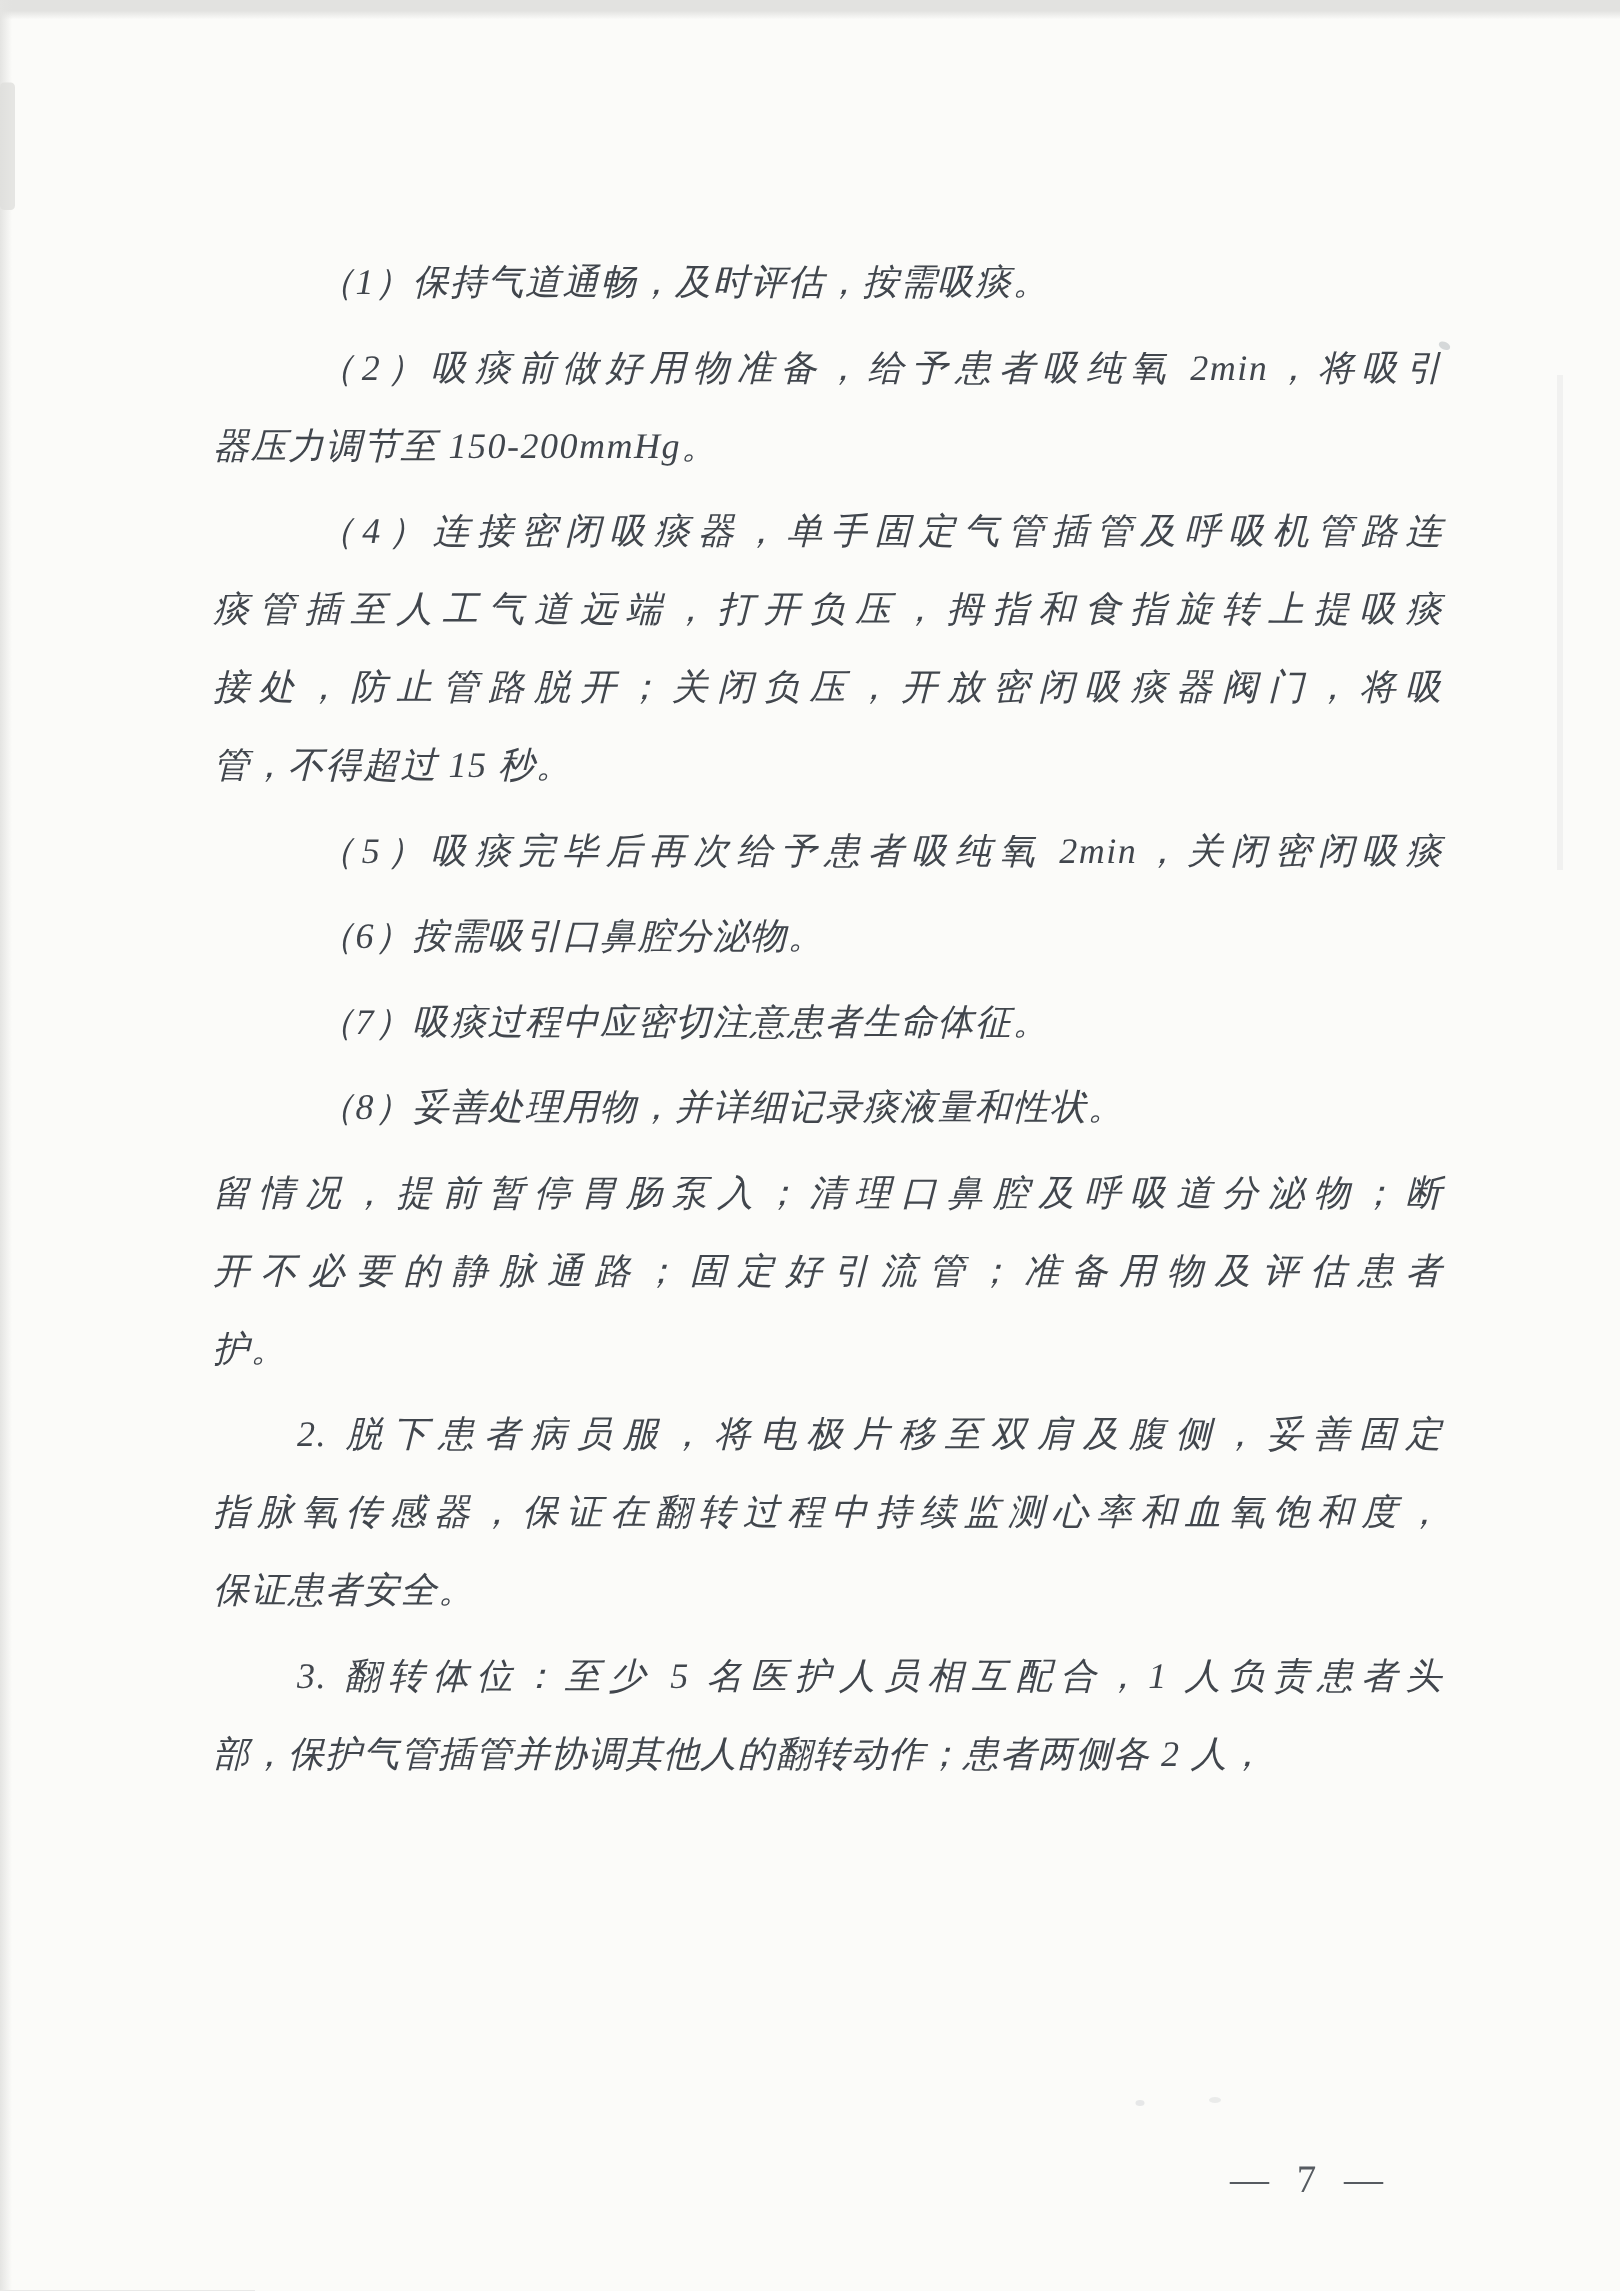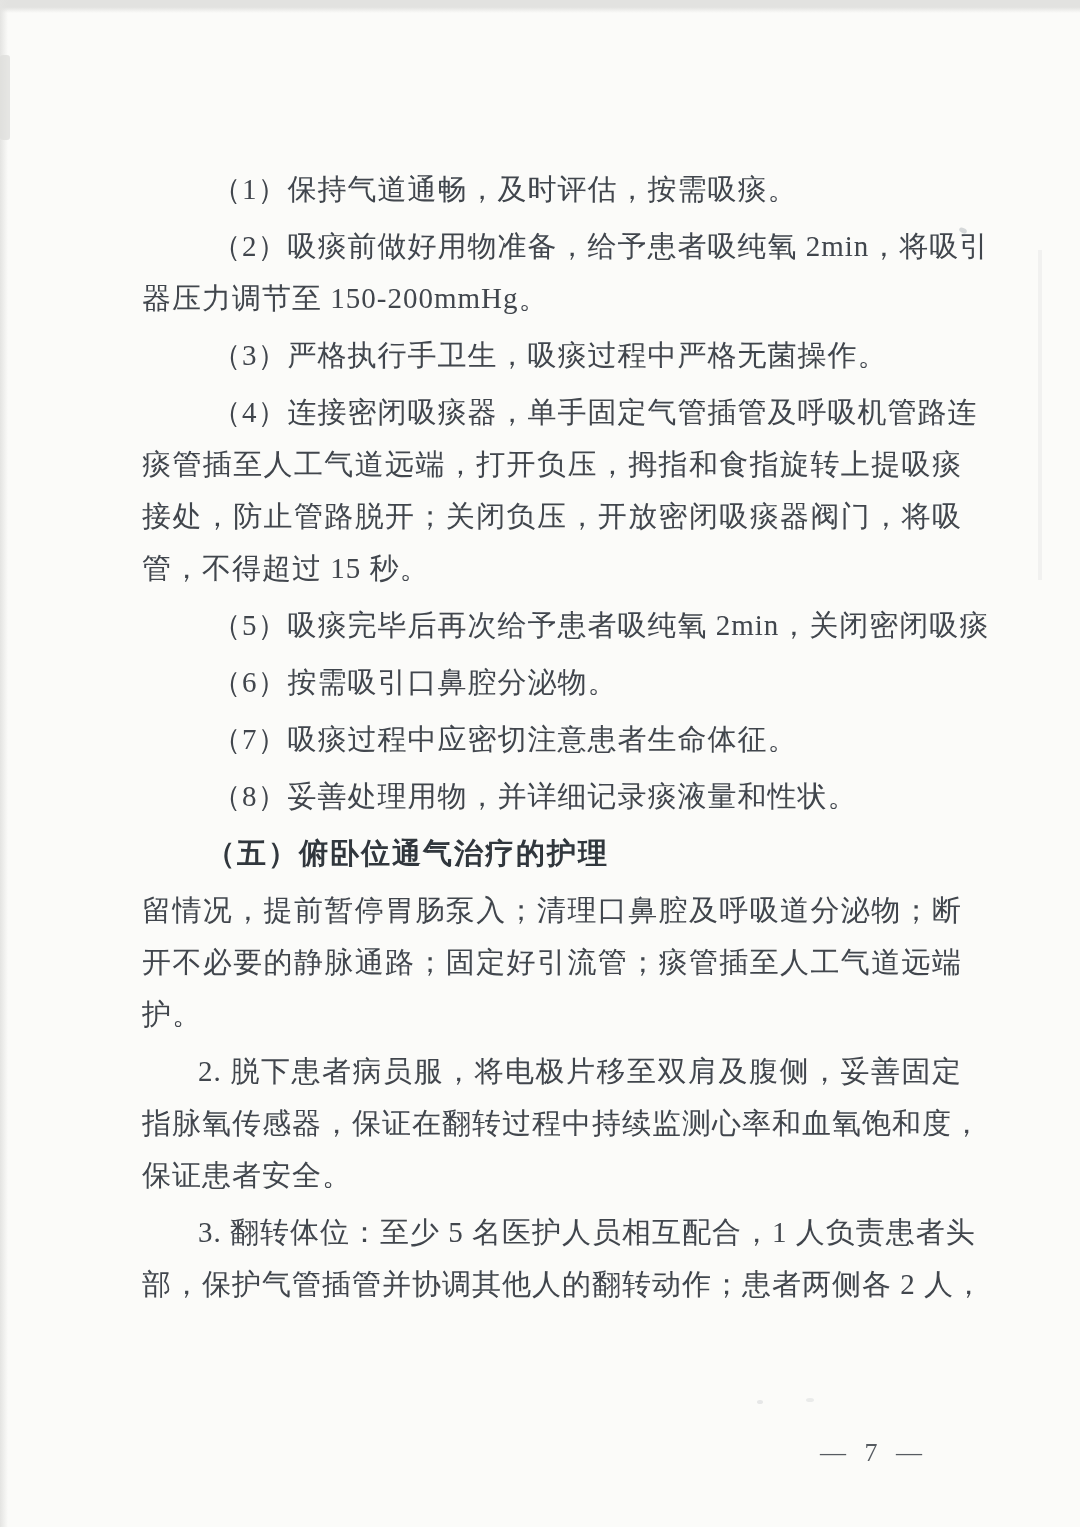--- a/index.html
+++ b/index.html
@@ -43,26 +43,27 @@
   
   .doc-body {
     position: absolute;
     left: 142px;
     top: 163px;
     width: 820px;
     color: #41464d;
   }
   .para { margin: 0 0 5px 0; }
   .line {
-    font-size: 29px;
+    font-size: 24px;
     line-height: 52px;
     letter-spacing: 1px;
     white-space: nowrap;
     text-align: justify;
     text-justify: inter-character;
+    font-style: italic;
   }
   .line.just { text-align-last: justify; }
   .para.item    .line.first { padding-left: 70px; }
   .para.numbered .line.first { padding-left: 56px; }
   .para.heading .line.first {
     padding-left: 64px;
     font-weight: 700;
     color: #31373d;
     letter-spacing: 2px;
   }
@@ -90,46 +91,40 @@
 
   <div class="doc-body">
       <div class="para item">
         <div class="line first">（1）保持气道通畅，及时评估，按需吸痰。</div>
       </div>
       <div class="para item">
         <div class="line first just">（2）吸痰前做好用物准备，给予患者吸纯氧 2min，将吸引</div>
         <div class="line">器压力调节至 150-200mmHg。</div>
       </div>
       <div class="para item">
-        <div class="line first">（3）严格执行手卫生，吸痰过程中严格无菌操作。</div>
-      </div>
-      <div class="para item">
         <div class="line first just">（4）连接密闭吸痰器，单手固定气管插管及呼吸机管路连</div>
         <div class="line just">痰管插至人工气道远端，打开负压，拇指和食指旋转上提吸痰</div>
         <div class="line just">接处，防止管路脱开；关闭负压，开放密闭吸痰器阀门，将吸</div>
         <div class="line">管，不得超过 15 秒。</div>
       </div>
       <div class="para item">
         <div class="line first just">（5）吸痰完毕后再次给予患者吸纯氧 2min，关闭密闭吸痰</div>
       </div>
       <div class="para item">
         <div class="line first">（6）按需吸引口鼻腔分泌物。</div>
       </div>
       <div class="para item">
         <div class="line first">（7）吸痰过程中应密切注意患者生命体征。</div>
       </div>
       <div class="para item">
         <div class="line first">（8）妥善处理用物，并详细记录痰液量和性状。</div>
       </div>
-      <div class="para heading">
-        <div class="line first">（五）俯卧位通气治疗的护理</div>
-      </div>
       <div class="para numbered">
         <div class="line just">留情况，提前暂停胃肠泵入；清理口鼻腔及呼吸道分泌物；断</div>
-        <div class="line just">开不必要的静脉通路；固定好引流管；痰管插至人工气道远端</div>
+        <div class="line just">开不必要的静脉通路；固定好引流管；准备用物及评估患者</div>
         <div class="line">护。</div>
       </div>
       <div class="para numbered">
         <div class="line first just">2. 脱下患者病员服，将电极片移至双肩及腹侧，妥善固定</div>
         <div class="line just">指脉氧传感器，保证在翻转过程中持续监测心率和血氧饱和度，</div>
         <div class="line">保证患者安全。</div>
       </div>
       <div class="para numbered">
         <div class="line first just">3. 翻转体位：至少 5 名医护人员相互配合，1 人负责患者头</div>
         <div class="line">部，保护气管插管并协调其他人的翻转动作；患者两侧各 2 人，</div>

